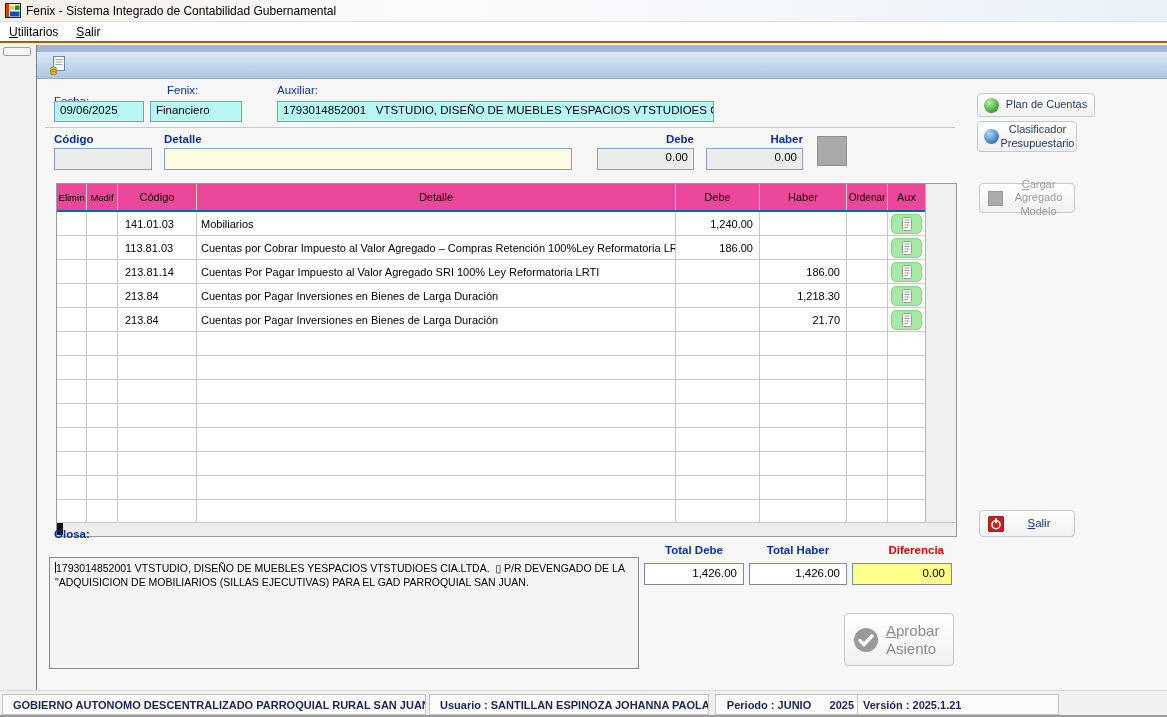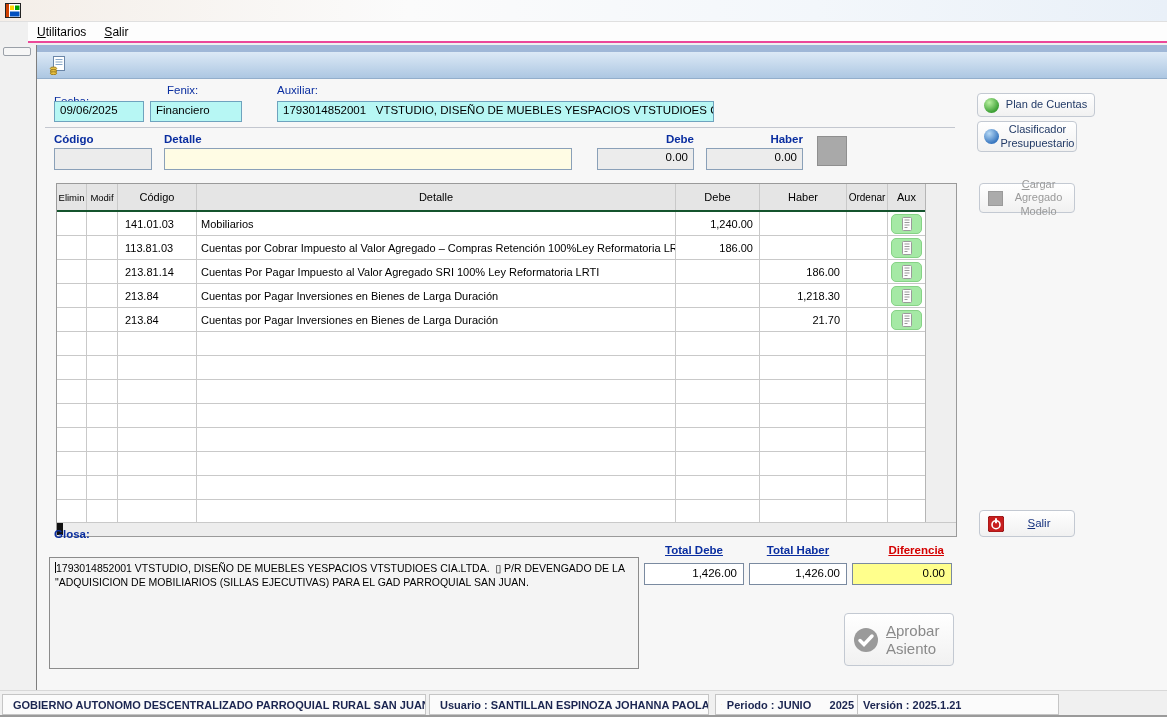--- a/index.html
+++ b/index.html
@@ -4,21 +4,21 @@
 <style>
   *{margin:0;padding:0;box-sizing:border-box;}
   html,body{width:1167px;height:717px;overflow:hidden;font-family:"Liberation Sans",sans-serif;background:#f0f0f0;}
   body{position:relative;font-size:11px;color:#000;}
 
   
   .titlebar{height:22px;display:flex;align-items:center;gap:5px;padding-left:5px;
     background:linear-gradient(to right,#f4eee8,#fbfbfb 35%,#f3f7fb 70%,#e9f0f8);
     border-bottom:1px solid #e0e0e0;font-size:12px;}
   .menubar{height:21px;background:#fdfdfd;display:flex;align-items:center;font-size:12px;
-    border-bottom:2px solid #ec4899;margin-left:28px;}
+    border-bottom:2px solid #a16207;}
   .menu-item{padding:2px 9px;cursor:default;}
   .accel{text-decoration:underline;}
 
   
   .workspace{position:absolute;top:45px;left:0;right:0;bottom:27px;display:flex;}
   .left-panel{width:37px;background:#f1f1f1;border-right:1px solid #7e7e7e;position:relative;}
   .panel-handle{position:absolute;top:2px;left:3px;width:28px;height:9px;background:#f6f6f6;
     border:1px solid #9aa0a8;border-radius:2px;}
   .form-window{flex:1;position:relative;background:#f7f7f7;}
   .form-topedge{height:7px;background:var(--mdi-strip,#9fb7d7);}
@@ -35,21 +35,21 @@
   .gray{background:#ececec;border-color:#8aa0b8;}
   .cream{background:var(--field-cream,#fffce4);border-color:#8aa0b8;}
   .num{text-align:right;}
   .divider{position:absolute;left:8px;width:910px;top:82px;border-top:1px solid #c3c7cf;}
   .sq-btn{position:absolute;left:780px;top:91px;width:30px;height:30px;background:#a9a9a9;
     border:1px solid #8f8f8f;}
 
   
   .grid{position:absolute;left:19px;top:138px;width:901px;height:354px;background:#fff;
     border:1px solid #9a9a9a;}
-  .grid-header{display:flex;height:28px;border-bottom:2px solid #14532d;background:#e5e5e5;}
+  .grid-header{display:flex;height:28px;border-bottom:2px solid #0369a1;background:#ec4899;}
   .gh{display:flex;align-items:center;justify-content:center;border-right:1px solid #c9c9c9;
     font-size:11px;overflow:hidden;}
   .grid-row{display:flex;height:24px;border-bottom:1px solid #c9c9c9;background:#fff;}
   .cell{border-right:1px solid #c9c9c9;overflow:hidden;white-space:nowrap;font-size:11px;
     display:flex;align-items:center;}
   .col-elimin{width:30px;}.col-modif{width:31px;}.col-codigo{width:79px;}
   .col-detalle{width:479px;}.col-debe{width:84px;}.col-haber{width:87px;}
   .col-ordenar{width:41px;}.col-aux{width:38px;justify-content:center;}
   .gh.col-elimin,.gh.col-modif{font-size:9.5px;}
   .gh.col-ordenar{font-size:10px;}
@@ -62,21 +62,21 @@
     border-left:1px solid #b5b5b5;}
   .hscroll{position:absolute;left:0;right:0;bottom:0;height:14px;background:#ededed;
     border-top:1px solid #c9c9c9;}
   .hthumb{position:absolute;left:0;top:0;width:6px;height:12px;background:#111;}
 
   
   .glosa-box{position:absolute;left:12px;top:512px;width:590px;height:112px;background:#f4f4f4;
     border:1px solid #8c8c8c;padding:3px 5px;font-size:10.5px;line-height:1.35;white-space:pre-wrap;}
   .caret{display:inline-block;width:1px;height:11px;background:#000;vertical-align:-1px;}
   .tlabel{position:absolute;top:499px;font-weight:bold;color:var(--label-navy,#0a2ea0);
-    font-size:11.5px;text-align:center;text-decoration:underline;}
+    font-size:11.5px;text-align:center;}
   .tlabel.red{color:var(--diff-red,#d40000);text-align:right;padding-right:8px;}
   .tfield{position:absolute;top:518px;height:22px;border:1px solid #7a8aa0;background:#fff;
     font-size:11.5px;padding:3px 6px;text-align:right;}
   .yellow{background:var(--diff-yellow,#ffff8c);}
 
   
   .btn{position:absolute;background:linear-gradient(#ffffff,#f1f1f1);border:1px solid #c3c9d2;
     border-radius:4px;display:flex;align-items:center;cursor:default;}
   .btn .txt{flex:1;text-align:center;color:#223a66;font-size:11px;line-height:1.2;}
   .btn.disabled .txt{color:#9a9a9a;}
@@ -108,20 +108,21 @@
 <body>
 
 <div class="titlebar">
   <svg class="appicon" width="16" height="16" viewBox="0 0 16 16">
     <rect x="0.5" y="0.5" width="15" height="14" fill="#fff" stroke="#222"></rect>
     <rect x="1" y="1" width="3" height="13" fill="#d04000"></rect>
     <rect x="5" y="2.5" width="4" height="4.5" fill="#ffd000"></rect>
     <rect x="10" y="2.5" width="4.5" height="4.5" fill="#00a000"></rect>
     <rect x="5" y="8.5" width="9.5" height="5" fill="#0050c0"></rect>
   </svg>
+  <span>Fenix - Sistema Integrado de Contabilidad Gubernamental</span>
 </div>
 
 <div class="menubar">
   <div class="menu-item"><span class="accel">U</span><span>tilitarios</span></div>
   <div class="menu-item"><span class="accel">S</span><span>alir</span></div>
 </div>
 
 <div class="workspace">
   <div class="left-panel">
     <div class="panel-handle"></div>

